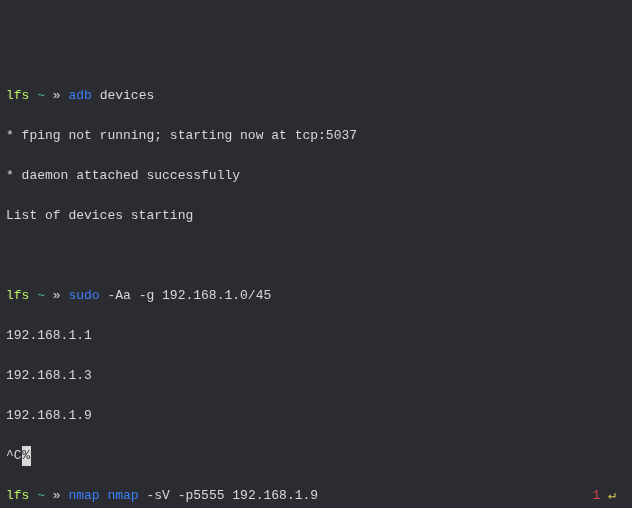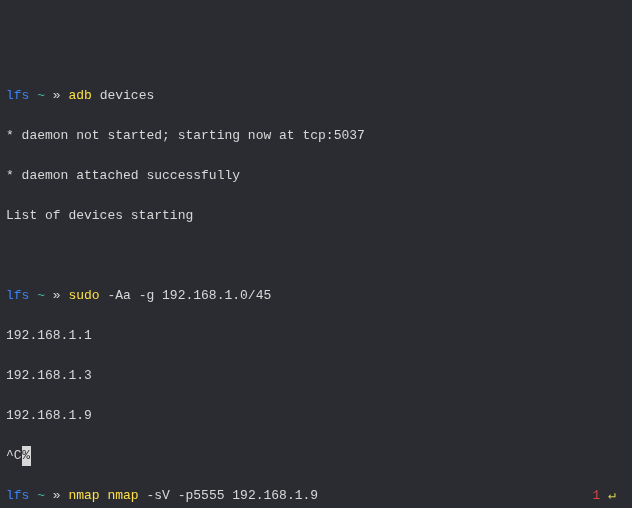--- a/index.html
+++ b/index.html
@@ -8,43 +8,43 @@
       font-family: 'Consolas', 'Monaco', 'Courier New', monospace;
       font-size: 13px;
       line-height: 20px;
       color: #c0c0c0;
       padding: 6px 6px;
       width: 632px;
       height: 508px;
       overflow: hidden;
       white-space: pre;
     }
-    .green { color: #3b82f6; }
-    .cyan { color: #fde047; }
+    .green { color: #bef264; }
+    .cyan { color: #3b82f6; }
     .teal { color: #4eb99e; }
     .white { color: #d8d8d8; }
     .red { color: #d64545; }
     .yellow { color: #d8d050; }
     .cursor-box {
       display: inline-block;
       background: #d8d8d8;
       color: #2b2b32;
       width: 9px;
       text-align: center;
     }
     .line { display: block; }
     .error-indicator { float: right; margin-right: 10px; }
   </style>
 </head>
 <body>
 
 
 
 <span class="line"><span class="green">lfs</span><span class="teal"> ~ </span><span class="white">» </span><span class="cyan">adb</span><span class="white"> devices</span></span>
-<span class="line white">* daemon not started; starting now at tcp:5037</span>
+<span class="line white">* fping not running; starting now at tcp:5037</span>
 <span class="line white">* daemon attached successfully</span>
 <span class="line white">List of devices starting</span>
 <span class="line"> </span>
 <span class="line"><span class="green">lfs</span><span class="teal"> ~ </span><span class="white">» </span><span class="cyan">sudo</span><span class="white"> -Aa -g 192.168.1.0/45</span></span>
 <span class="line white">192.168.1.1</span>
 <span class="line white">192.168.1.3</span>
 <span class="line white">192.168.1.9</span>
 <span class="line"><span class="white">^C</span><span class="cursor-box">%</span></span>
 <span class="line"><span class="green">lfs</span><span class="teal"> ~ </span><span class="white">» </span><span class="cyan">nmap</span><span> </span><span class="cyan">nmap</span><span class="white"> -sV -p5555 192.168.1.9</span><span class="error-indicator"><span class="red">1</span><span class="yellow"> ↵</span></span></span>
 

